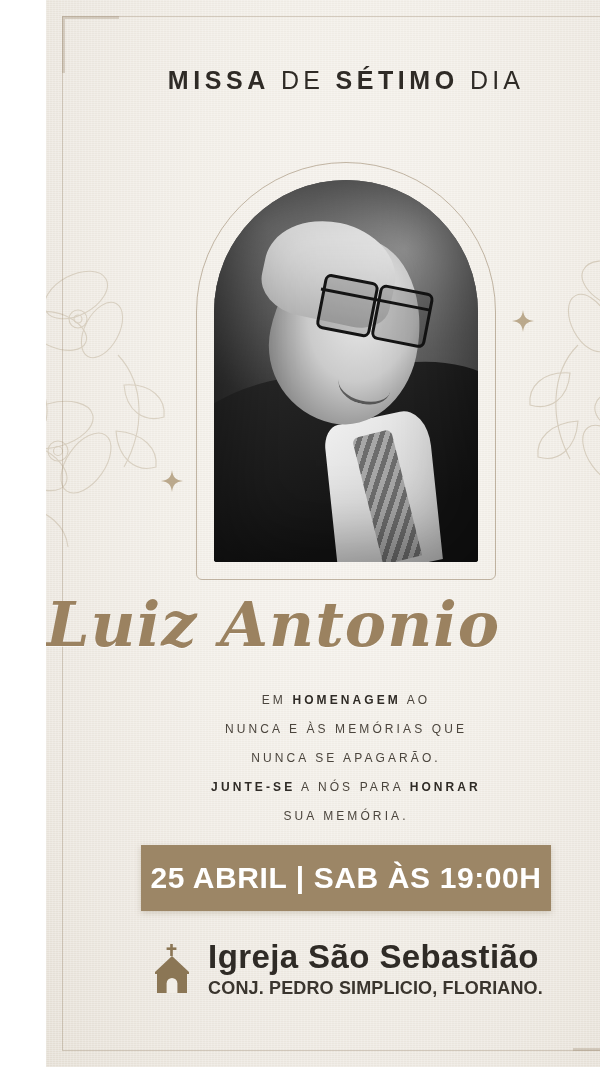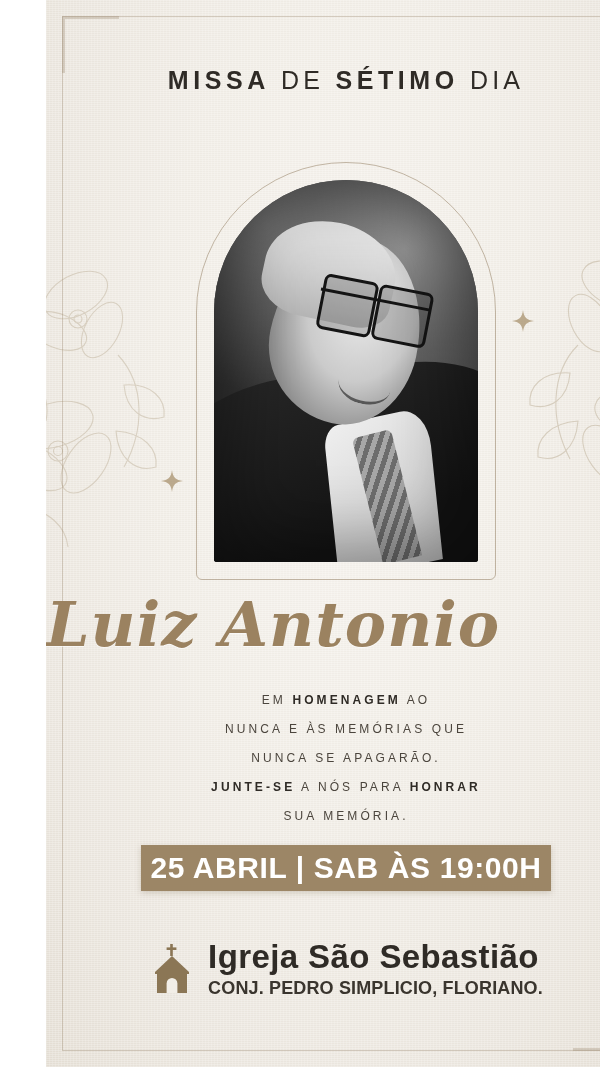--- a/index.html
+++ b/index.html
@@ -248,21 +248,21 @@
     letter-spacing: 3.1px;
   }
   .message .b { font-weight: 700; color: #2f2b26; }
 
   
   .date-bar {
     position: absolute;
     left: 95px;
     right: 95px;
     top: 845px;
-    height: 46px;
+    height: 66px;
     background: #9c8666;
     display: flex;
     align-items: center;
     justify-content: center;
     box-shadow: 0 2px 6px rgba(120,100,70,.25);
   }
   .date-bar span {
     color: #ffffff;
     font-size: 30px;
     font-weight: 700;

